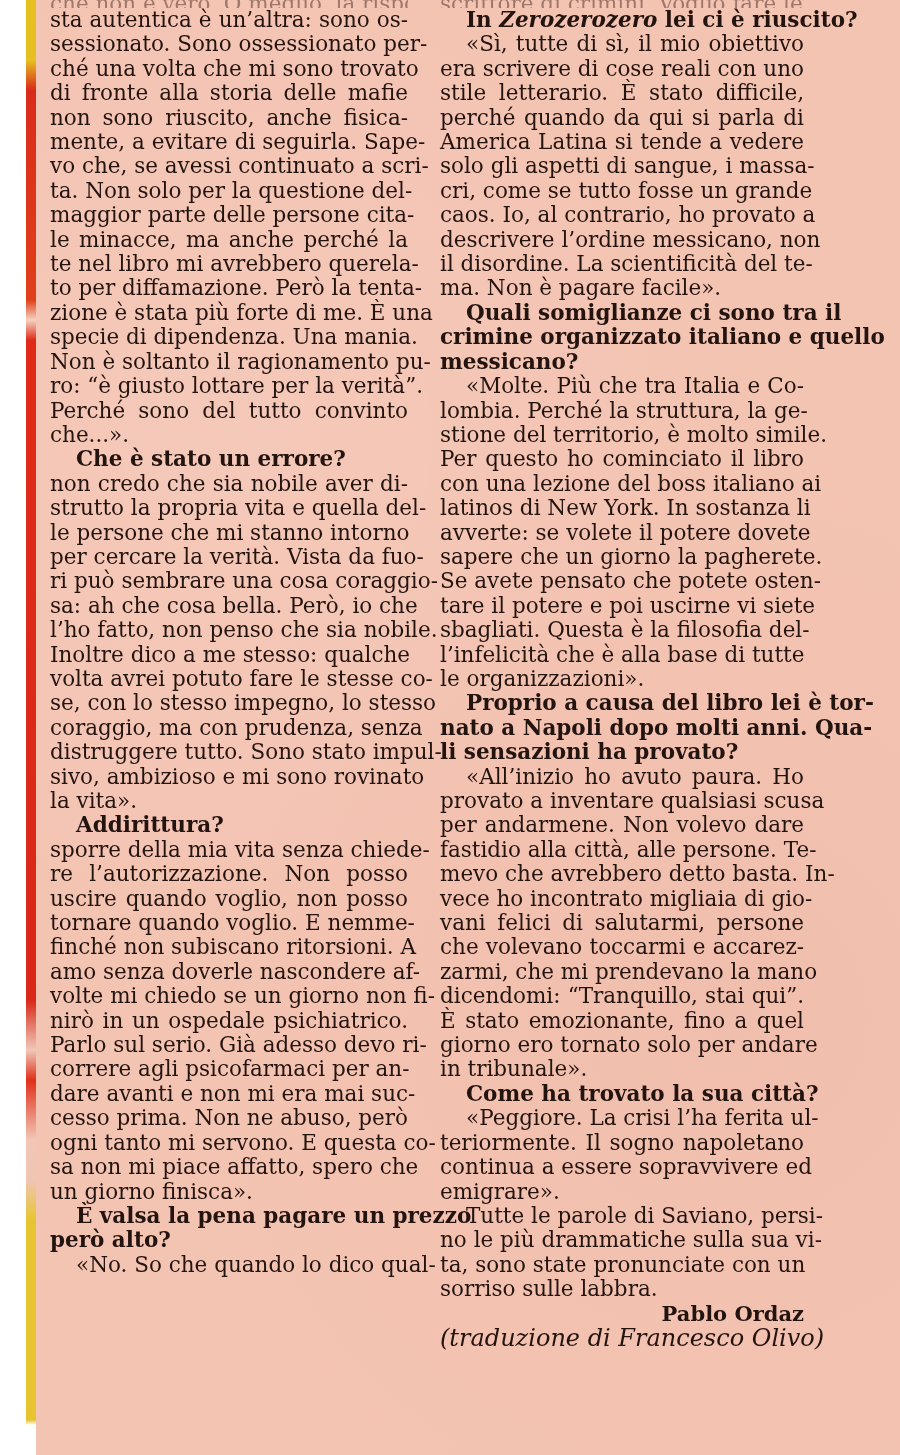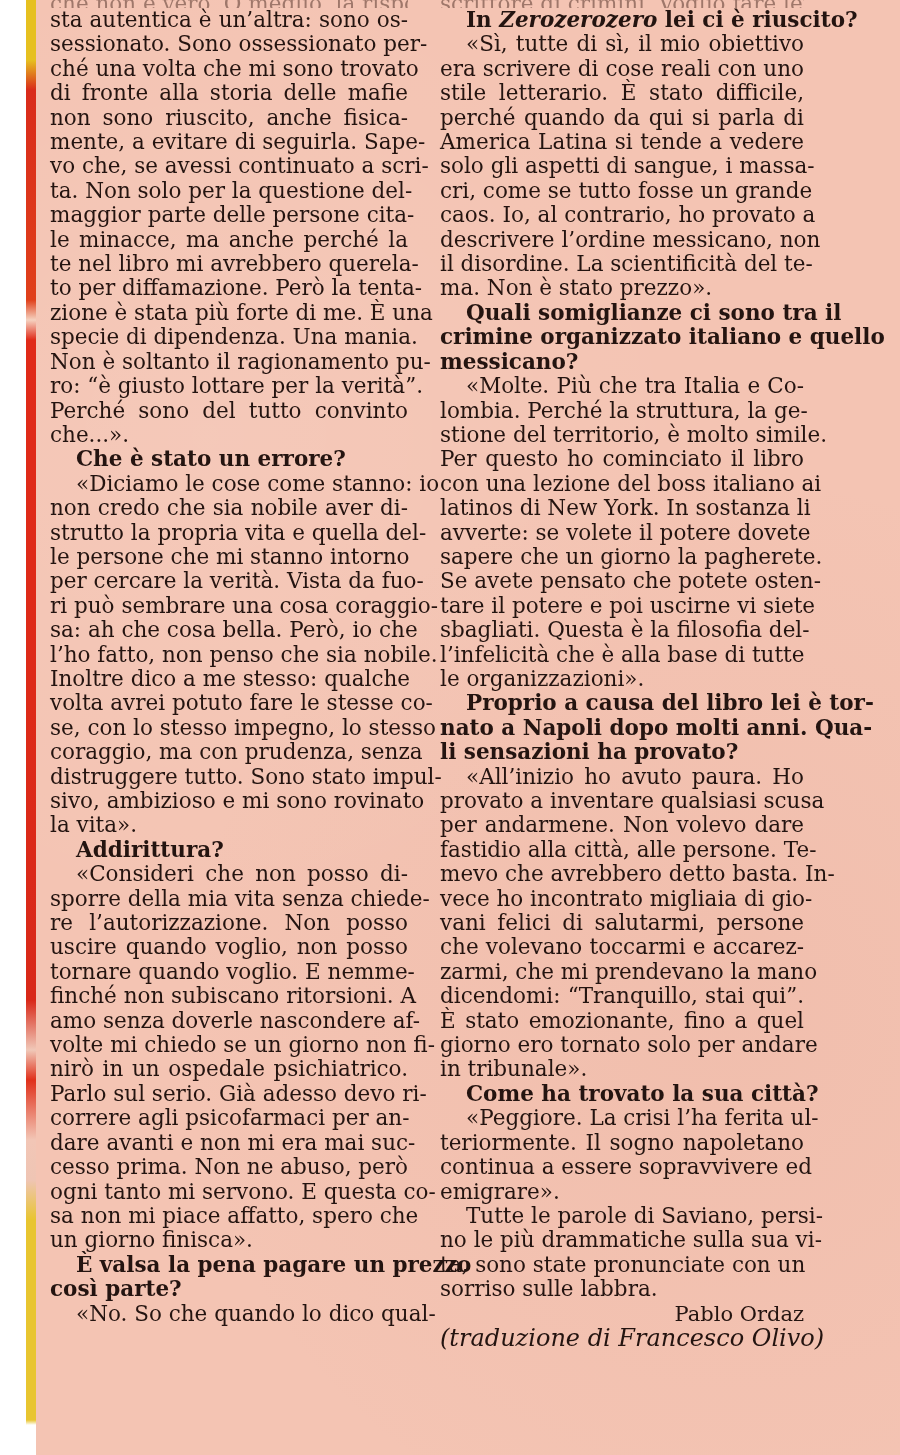--- a/index.html
+++ b/index.html
@@ -30,21 +30,21 @@
     text-align: justify;
   }
   .col-left { left: 50px; width: 358px; top: -8px; }
   .col-right { left: 440px; width: 364px; top: -8px; }
   .line { display: block; white-space: nowrap; text-align-last: justify; text-align: justify; }
   .line.last { text-align-last: left; }
   .q { font-weight: bold; }
   .indent { padding-left: 26px; }
   .cut { color: #5a3a30; opacity: 0.55; height: 16px; overflow: hidden; }
   .sign { text-align: right; }
-  .byline { font-weight: normal; font-size: 21px; }
+  .byline { font-weight: bold; font-size: 21px; }
   .credit { font-style: italic; font-size: 24px; }
 </style>
 </head>
 <body>
 
 <div class="page"></div>
 <div class="edge-strip"></div>
 
 <div class="col col-left" id="col-left">
     <span class="line cut">che non è vero. O meglio, la rispo-</span>
@@ -60,70 +60,68 @@
     <span class="line">le minacce, ma anche perché la</span>
     <span class="line">te nel libro mi avrebbero querela-</span>
     <span class="line">to per diffamazione. Però la tenta-</span>
     <span class="line">zione è stata più forte di me. È una</span>
     <span class="line">specie di dipendenza. Una mania.</span>
     <span class="line">Non è soltanto il ragionamento pu-</span>
     <span class="line">ro: “è giusto lottare per la verità”.</span>
     <span class="line">Perché sono del tutto convinto</span>
     <span class="line last">che...».</span>
     <span class="line q indent last">Che è stato un errore?</span>
-    <span class="line indent">«Diciamo le cose come stanno: io</span>
     <span class="line">non credo che sia nobile aver di-</span>
     <span class="line">strutto la propria vita e quella del-</span>
     <span class="line">le persone che mi stanno intorno</span>
     <span class="line">per cercare la verità. Vista da fuo-</span>
     <span class="line">ri può sembrare una cosa coraggio-</span>
     <span class="line">sa: ah che cosa bella. Però, io che</span>
     <span class="line">l’ho fatto, non penso che sia nobile.</span>
     <span class="line">Inoltre dico a me stesso: qualche</span>
     <span class="line">volta avrei potuto fare le stesse co-</span>
     <span class="line">se, con lo stesso impegno, lo stesso</span>
     <span class="line">coraggio, ma con prudenza, senza</span>
     <span class="line">distruggere tutto. Sono stato impul-</span>
     <span class="line">sivo, ambizioso e mi sono rovinato</span>
     <span class="line last">la vita».</span>
     <span class="line q indent last">Addirittura?</span>
-    <span class="line indent">«Consideri che non posso di-</span>
     <span class="line">sporre della mia vita senza chiede-</span>
     <span class="line">re l’autorizzazione. Non posso</span>
     <span class="line">uscire quando voglio, non posso</span>
     <span class="line">tornare quando voglio. E nemme-</span>
     <span class="line">finché non subiscano ritorsioni. A</span>
     <span class="line">amo senza doverle nascondere af-</span>
     <span class="line">volte mi chiedo se un giorno non fi-</span>
     <span class="line">nirò in un ospedale psichiatrico.</span>
     <span class="line">Parlo sul serio. Già adesso devo ri-</span>
     <span class="line">correre agli psicofarmaci per an-</span>
     <span class="line">dare avanti e non mi era mai suc-</span>
     <span class="line">cesso prima. Non ne abuso, però</span>
     <span class="line">ogni tanto mi servono. E questa co-</span>
     <span class="line">sa non mi piace affatto, spero che</span>
     <span class="line last">un giorno finisca».</span>
     <span class="line q indent">È valsa la pena pagare un prezzo</span>
-    <span class="line q last">così parte?</span>
+    <span class="line q last">però alto?</span>
     <span class="line indent">«No. So che quando lo dico qual-</span>
   </div>
 <div class="col col-right" id="col-right">
 <span class="line cut">scrittore di crimini. Voglio fare let-</span>
     <span class="line q indent last"><span>In </span><em>Zerozerozero</em><span> lei ci è riuscito?</span></span>
     <span class="line indent">«Sì, tutte di sì, il mio obiettivo</span>
     <span class="line">era scrivere di cose reali con uno</span>
     <span class="line">stile letterario. È stato difficile,</span>
     <span class="line">perché quando da qui si parla di</span>
     <span class="line">America Latina si tende a vedere</span>
     <span class="line">solo gli aspetti di sangue, i massa-</span>
     <span class="line">cri, come se tutto fosse un grande</span>
     <span class="line">caos. Io, al contrario, ho provato a</span>
     <span class="line">descrivere l’ordine messicano, non</span>
     <span class="line">il disordine. La scientificità del te-</span>
-    <span class="line last">ma. Non è stato prezzo».</span>
+    <span class="line last">ma. Non è pagare facile».</span>
     <span class="line q indent">Quali somiglianze ci sono tra il</span>
     <span class="line q">crimine organizzato italiano e quello</span>
     <span class="line q last">messicano?</span>
     <span class="line indent">«Molte. Più che tra Italia e Co-</span>
     <span class="line">lombia. Perché la struttura, la ge-</span>
     <span class="line">stione del territorio, è molto simile.</span>
     <span class="line">Per questo ho cominciato il libro</span>
     <span class="line">con una lezione del boss italiano ai</span>
     <span class="line">latinos di New York. In sostanza li</span>
     <span class="line">avverte: se volete il potere dovete</span>

